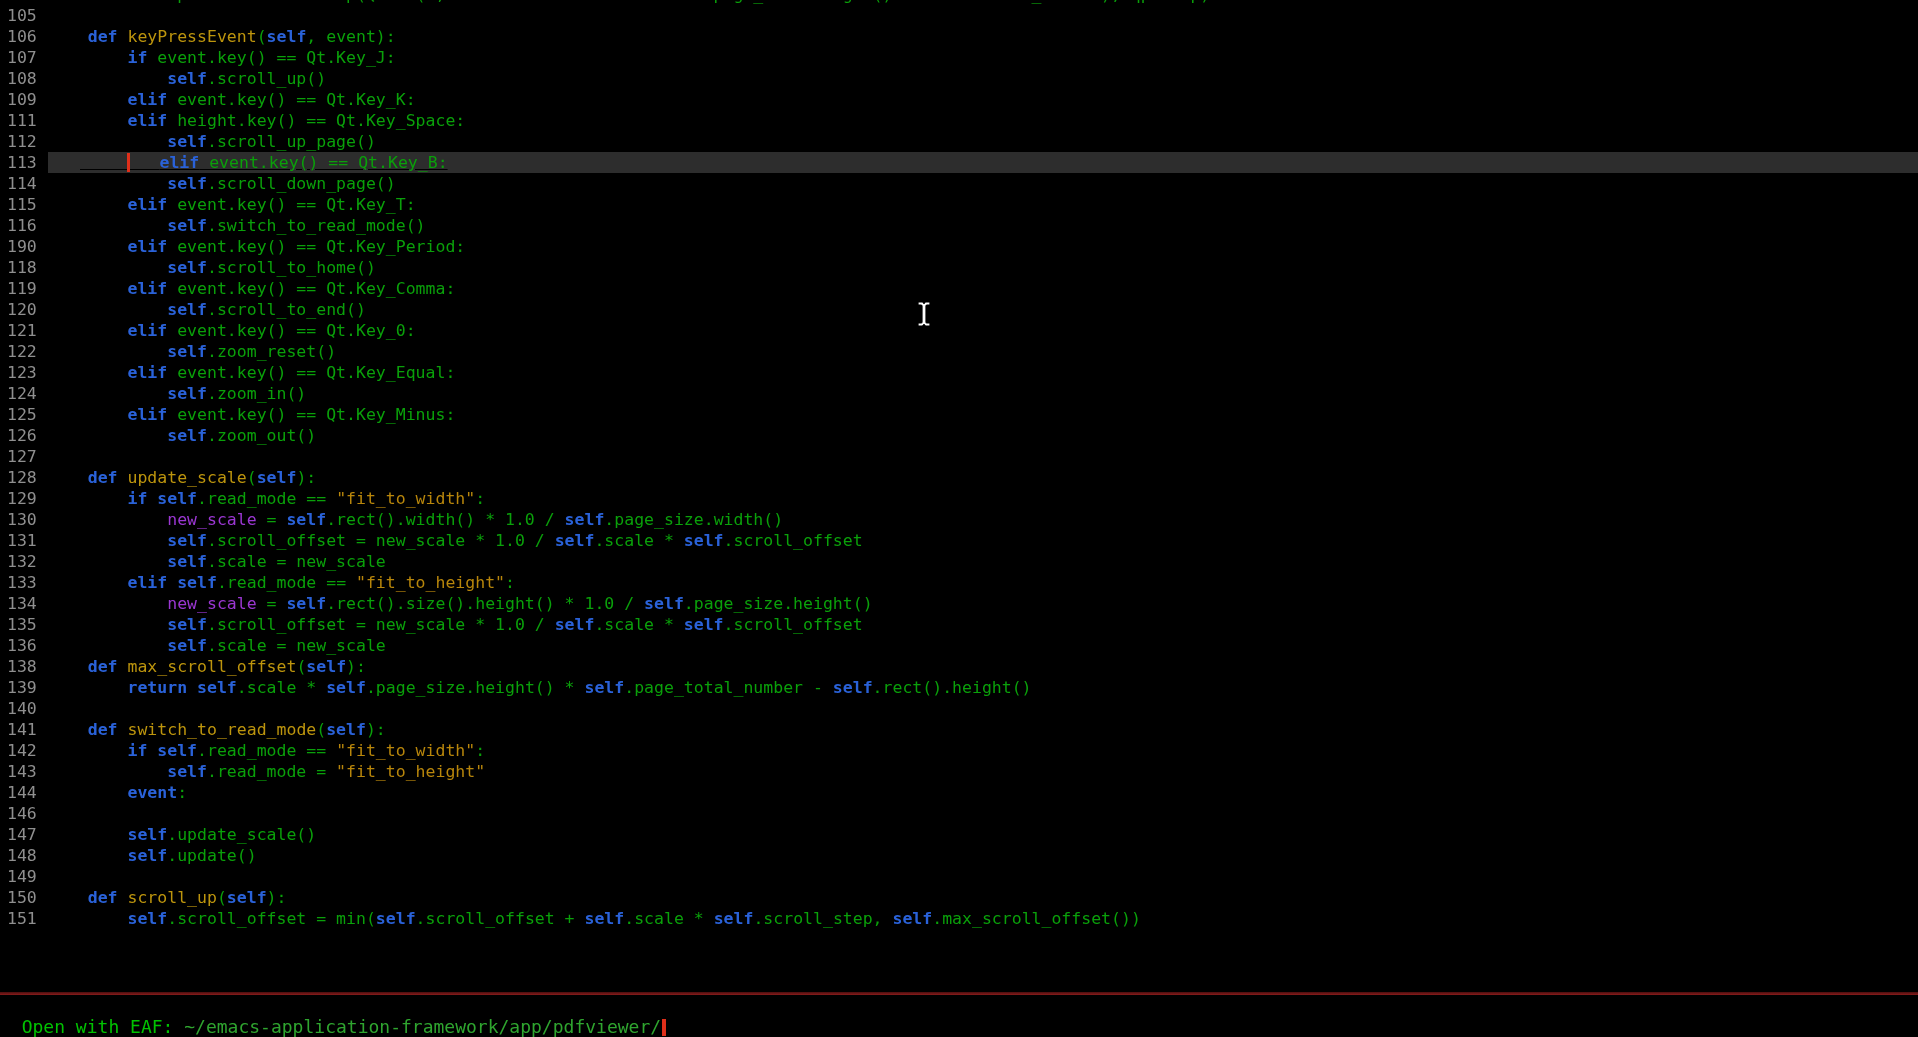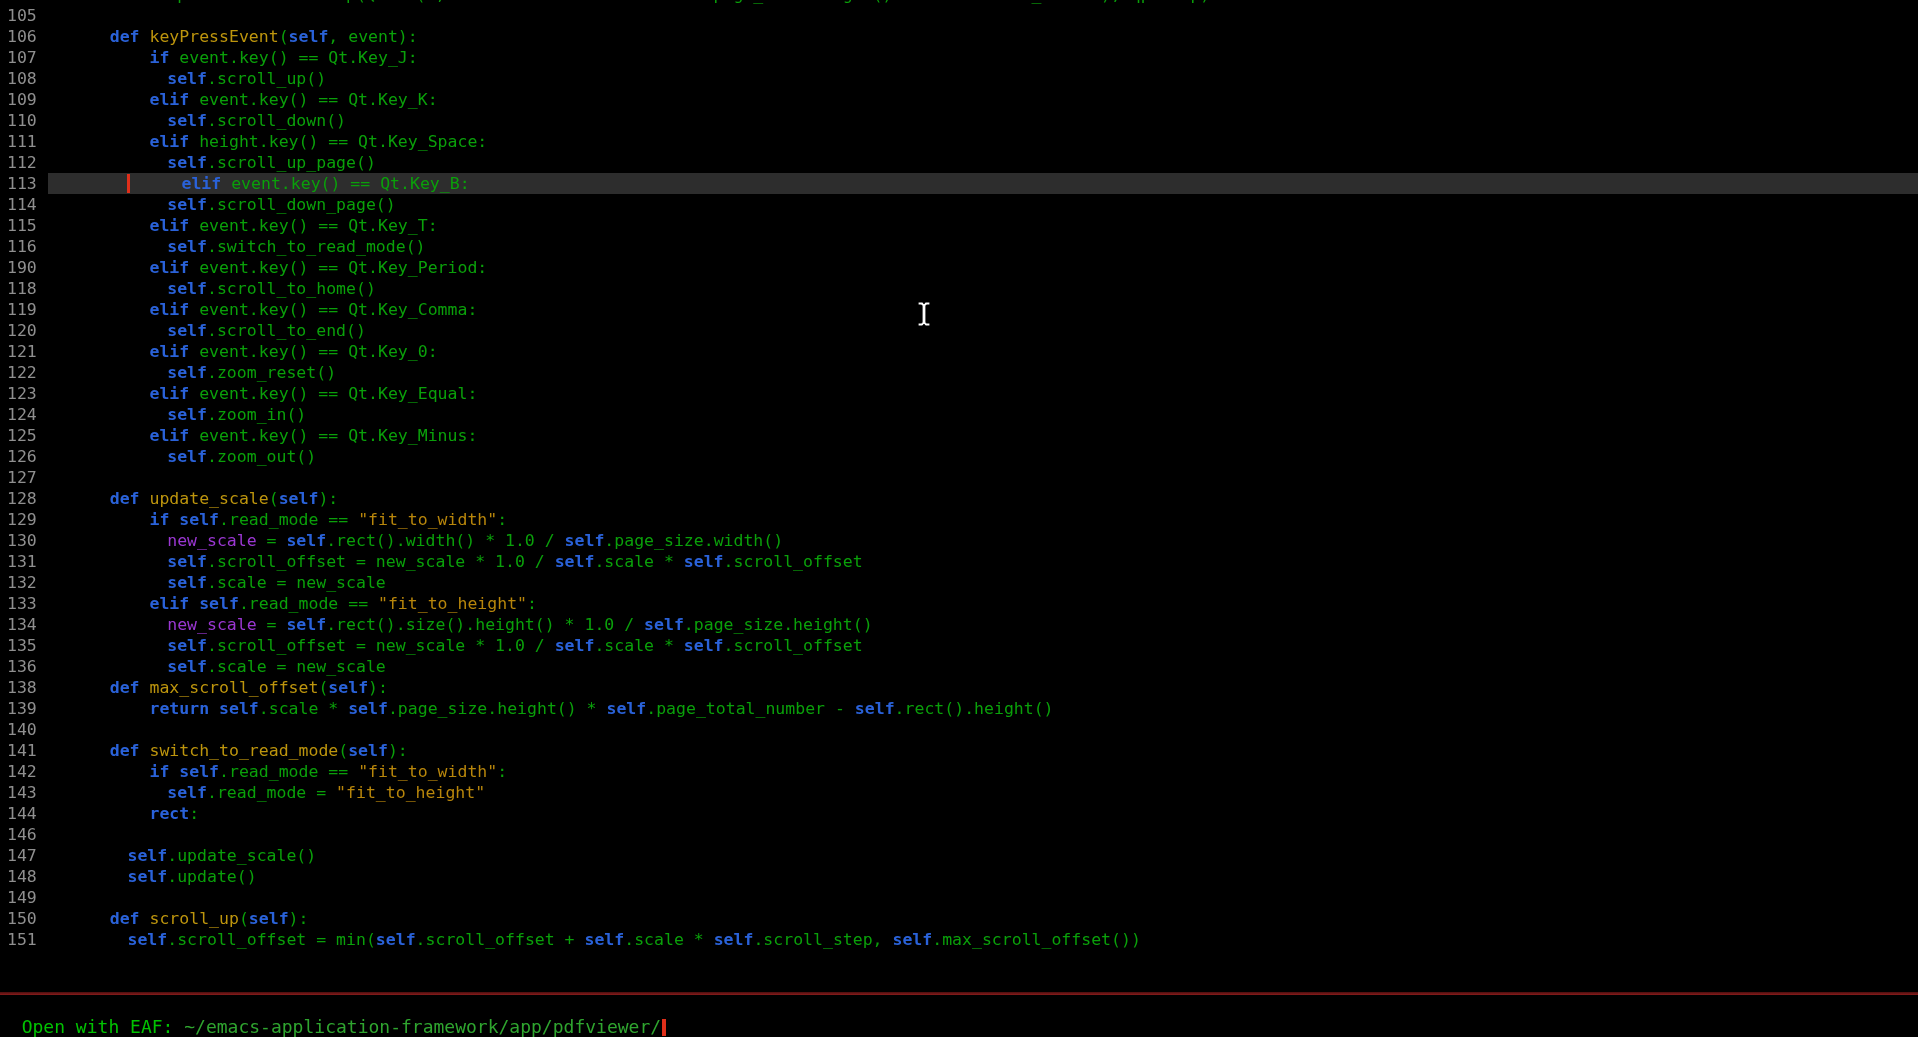--- a/index.html
+++ b/index.html
@@ -10,30 +10,30 @@
     font-family: "DejaVu Sans Mono", monospace;
   }
   
   #code-area {
     position: absolute; left: 0; top: 0; right: 0; height: 992px;
     overflow: hidden; background: var(--bg);
   }
   #code-lines { position: absolute; left: 0; top: -16px; right: 0; }
   .row {
     display: flex; height: 21px; line-height: 21px;
-    font-size: 16.5px; white-space: pre;
+    font-size: 16.5px; white-space: pre; text-decoration: underline;
   }
   .ln {
     flex: 0 0 41px; padding-left: 7px; color: var(--linenum);
     background: var(--bg);
   }
   .code { flex: 1 1 auto; position: relative; color: var(--green); }
   .row.hl .code { background: var(--hl); padding-left: 32px; }
   .t-d   { color: var(--green); }
-  .t-k   { color: var(--blue); font-weight: bold; margin-left: 22px; }
+  .t-k   { color: var(--blue); font-weight: bold; }
   .t-s   { color: var(--blue); font-weight: bold; }
   .t-f   { color: var(--yellow); }
   .t-str { color: var(--string); }
   .t-v   { color: var(--purple); }
   .text-cursor {
     position: absolute; top: 1px; width: 2.5px; height: 19px;
     background: var(--cursor);
   }
   
   #mode-line-separator {
@@ -66,21 +66,20 @@
 <body>
 
 <div id="code-area">
   <div id="code-lines">
       <div class="row"><span class="ln"></span><span class="code"><span class="t-d">        self.painter.drawPixmap(QRect(0, index * self.scale * self.page_size.height() - self.scroll_offset), qpixmap)</span></span></div>
       <div class="row"><span class="ln">105</span><span class="code"></span></div>
       <div class="row"><span class="ln">106</span><span class="code"><span class="t-d">    </span><span class="t-k">def</span><span class="t-d"> </span><span class="t-f">keyPressEvent</span><span class="t-d">(</span><span class="t-s">self</span><span class="t-d">, event):</span></span></div>
       <div class="row"><span class="ln">107</span><span class="code"><span class="t-d">        </span><span class="t-k">if</span><span class="t-d"> event.key() == Qt.Key_J:</span></span></div>
       <div class="row"><span class="ln">108</span><span class="code"><span class="t-d">            </span><span class="t-s">self</span><span class="t-d">.scroll_up()</span></span></div>
       <div class="row"><span class="ln">109</span><span class="code"><span class="t-d">        </span><span class="t-k">elif</span><span class="t-d"> event.key() == Qt.Key_K:</span></span></div>
-      <div class="row"><span class="ln">110</span><span class="code"><span class="t-d">            </span><span class="t-s">self</span><span class="t-d">.scroll_down()</span></span></div>
       <div class="row"><span class="ln">111</span><span class="code"><span class="t-d">        </span><span class="t-k">elif</span><span class="t-d"> height.key() == Qt.Key_Space:</span></span></div>
       <div class="row"><span class="ln">112</span><span class="code"><span class="t-d">            </span><span class="t-s">self</span><span class="t-d">.scroll_up_page()</span></span></div>
       <div class="row hl"><span class="ln">113</span><span class="code"><span class="t-d">        </span><span class="t-k">elif</span><span class="t-d"> event.key() == Qt.Key_B:</span><span class="text-cursor" style="left: 79.44px;"></span></span></div>
       <div class="row"><span class="ln">114</span><span class="code"><span class="t-d">            </span><span class="t-s">self</span><span class="t-d">.scroll_down_page()</span></span></div>
       <div class="row"><span class="ln">115</span><span class="code"><span class="t-d">        </span><span class="t-k">elif</span><span class="t-d"> event.key() == Qt.Key_T:</span></span></div>
       <div class="row"><span class="ln">116</span><span class="code"><span class="t-d">            </span><span class="t-s">self</span><span class="t-d">.switch_to_read_mode()</span></span></div>
       <div class="row"><span class="ln">190</span><span class="code"><span class="t-d">        </span><span class="t-k">elif</span><span class="t-d"> event.key() == Qt.Key_Period:</span></span></div>
       <div class="row"><span class="ln">118</span><span class="code"><span class="t-d">            </span><span class="t-s">self</span><span class="t-d">.scroll_to_home()</span></span></div>
       <div class="row"><span class="ln">119</span><span class="code"><span class="t-d">        </span><span class="t-k">elif</span><span class="t-d"> event.key() == Qt.Key_Comma:</span></span></div>
       <div class="row"><span class="ln">120</span><span class="code"><span class="t-d">            </span><span class="t-s">self</span><span class="t-d">.scroll_to_end()</span></span></div>
@@ -99,21 +98,21 @@
       <div class="row"><span class="ln">133</span><span class="code"><span class="t-d">        </span><span class="t-k">elif</span><span class="t-d"> </span><span class="t-s">self</span><span class="t-d">.read_mode == </span><span class="t-str">"fit_to_height"</span><span class="t-d">:</span></span></div>
       <div class="row"><span class="ln">134</span><span class="code"><span class="t-d">            </span><span class="t-v">new_scale</span><span class="t-d"> = </span><span class="t-s">self</span><span class="t-d">.rect().size().height() * 1.0 / </span><span class="t-s">self</span><span class="t-d">.page_size.height()</span></span></div>
       <div class="row"><span class="ln">135</span><span class="code"><span class="t-d">            </span><span class="t-s">self</span><span class="t-d">.scroll_offset = new_scale * 1.0 / </span><span class="t-s">self</span><span class="t-d">.scale * </span><span class="t-s">self</span><span class="t-d">.scroll_offset</span></span></div>
       <div class="row"><span class="ln">136</span><span class="code"><span class="t-d">            </span><span class="t-s">self</span><span class="t-d">.scale = new_scale</span></span></div>
       <div class="row"><span class="ln">138</span><span class="code"><span class="t-d">    </span><span class="t-k">def</span><span class="t-d"> </span><span class="t-f">max_scroll_offset</span><span class="t-d">(</span><span class="t-s">self</span><span class="t-d">):</span></span></div>
       <div class="row"><span class="ln">139</span><span class="code"><span class="t-d">        </span><span class="t-k">return</span><span class="t-d"> </span><span class="t-s">self</span><span class="t-d">.scale * </span><span class="t-s">self</span><span class="t-d">.page_size.height() * </span><span class="t-s">self</span><span class="t-d">.page_total_number - </span><span class="t-s">self</span><span class="t-d">.rect().height()</span></span></div>
       <div class="row"><span class="ln">140</span><span class="code"></span></div>
       <div class="row"><span class="ln">141</span><span class="code"><span class="t-d">    </span><span class="t-k">def</span><span class="t-d"> </span><span class="t-f">switch_to_read_mode</span><span class="t-d">(</span><span class="t-s">self</span><span class="t-d">):</span></span></div>
       <div class="row"><span class="ln">142</span><span class="code"><span class="t-d">        </span><span class="t-k">if</span><span class="t-d"> </span><span class="t-s">self</span><span class="t-d">.read_mode == </span><span class="t-str">"fit_to_width"</span><span class="t-d">:</span></span></div>
       <div class="row"><span class="ln">143</span><span class="code"><span class="t-d">            </span><span class="t-s">self</span><span class="t-d">.read_mode = </span><span class="t-str">"fit_to_height"</span></span></div>
-      <div class="row"><span class="ln">144</span><span class="code"><span class="t-d">        </span><span class="t-k">rect</span><span class="t-d">:</span></span></div>
+      <div class="row"><span class="ln">144</span><span class="code"><span class="t-d">        </span><span class="t-k">event</span><span class="t-d">:</span></span></div>
       <div class="row"><span class="ln">146</span><span class="code"></span></div>
       <div class="row"><span class="ln">147</span><span class="code"><span class="t-d">        </span><span class="t-s">self</span><span class="t-d">.update_scale()</span></span></div>
       <div class="row"><span class="ln">148</span><span class="code"><span class="t-d">        </span><span class="t-s">self</span><span class="t-d">.update()</span></span></div>
       <div class="row"><span class="ln">149</span><span class="code"></span></div>
       <div class="row"><span class="ln">150</span><span class="code"><span class="t-d">    </span><span class="t-k">def</span><span class="t-d"> </span><span class="t-f">scroll_up</span><span class="t-d">(</span><span class="t-s">self</span><span class="t-d">):</span></span></div>
       <div class="row"><span class="ln">151</span><span class="code"><span class="t-d">        </span><span class="t-s">self</span><span class="t-d">.scroll_offset = min(</span><span class="t-s">self</span><span class="t-d">.scroll_offset + </span><span class="t-s">self</span><span class="t-d">.scale * </span><span class="t-s">self</span><span class="t-d">.scroll_step, </span><span class="t-s">self</span><span class="t-d">.max_scroll_offset())</span></span></div>
     </div>
 </div>
 
 <div id="mode-line-separator"></div>

